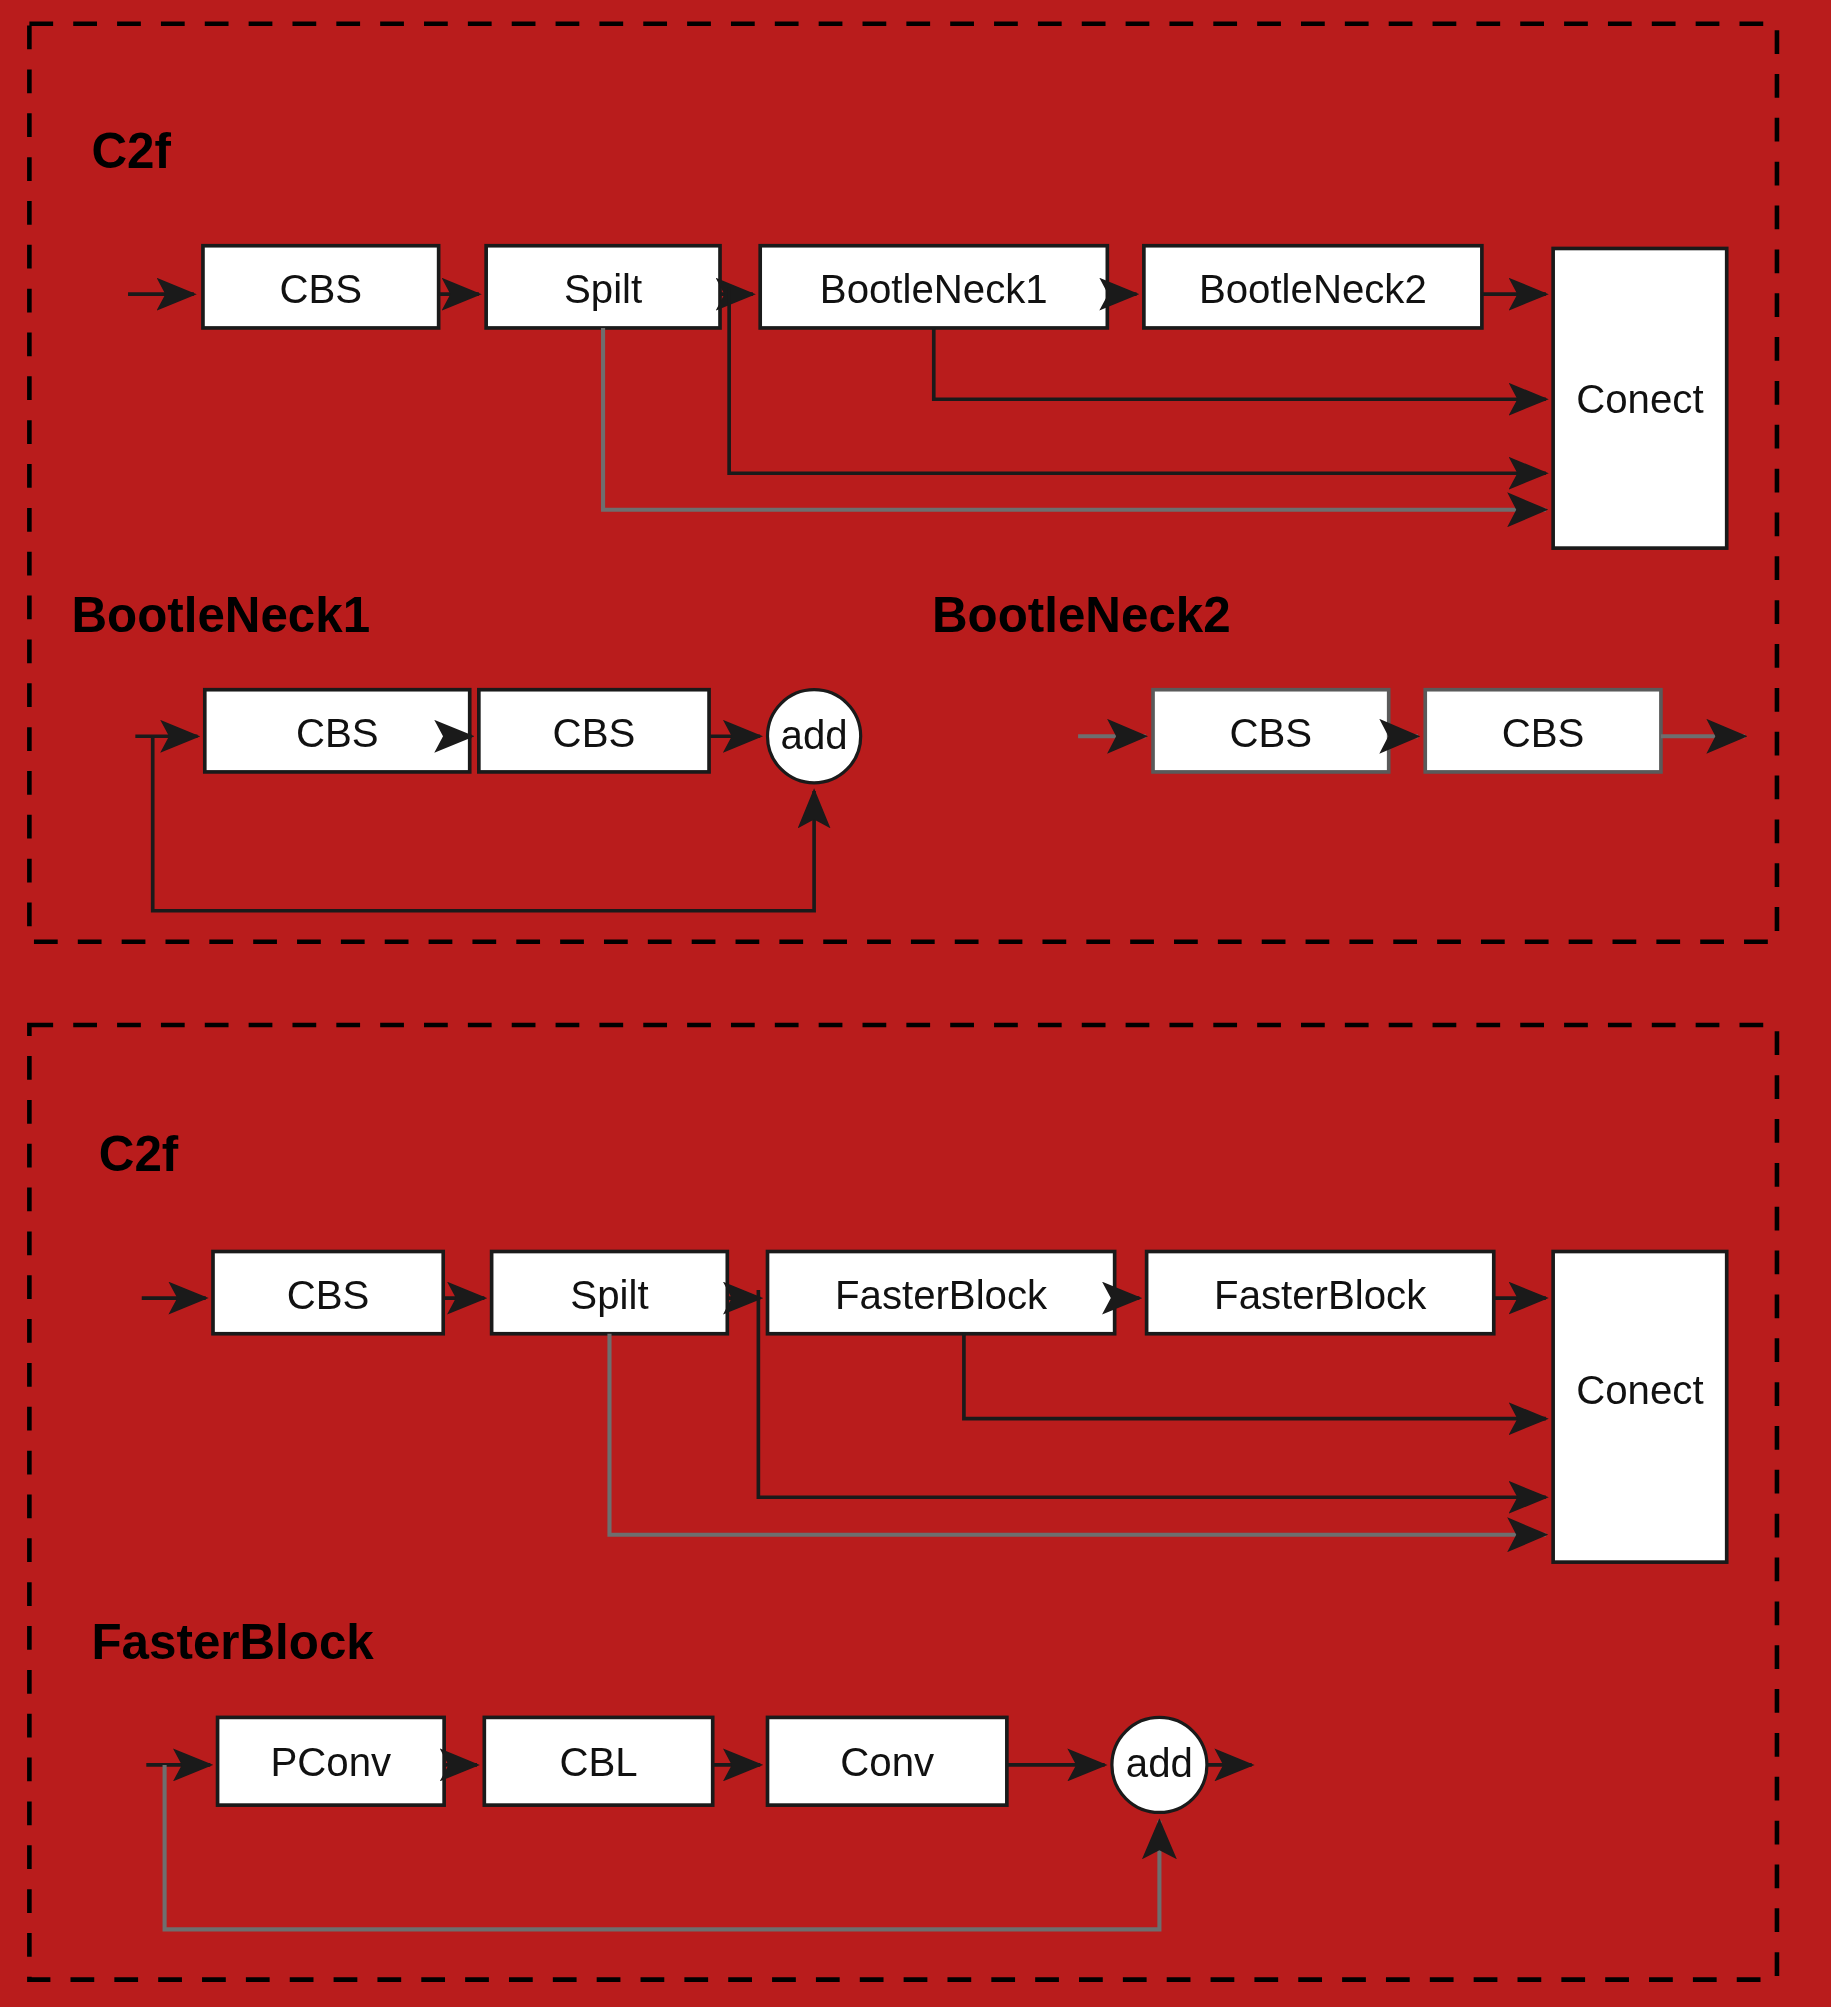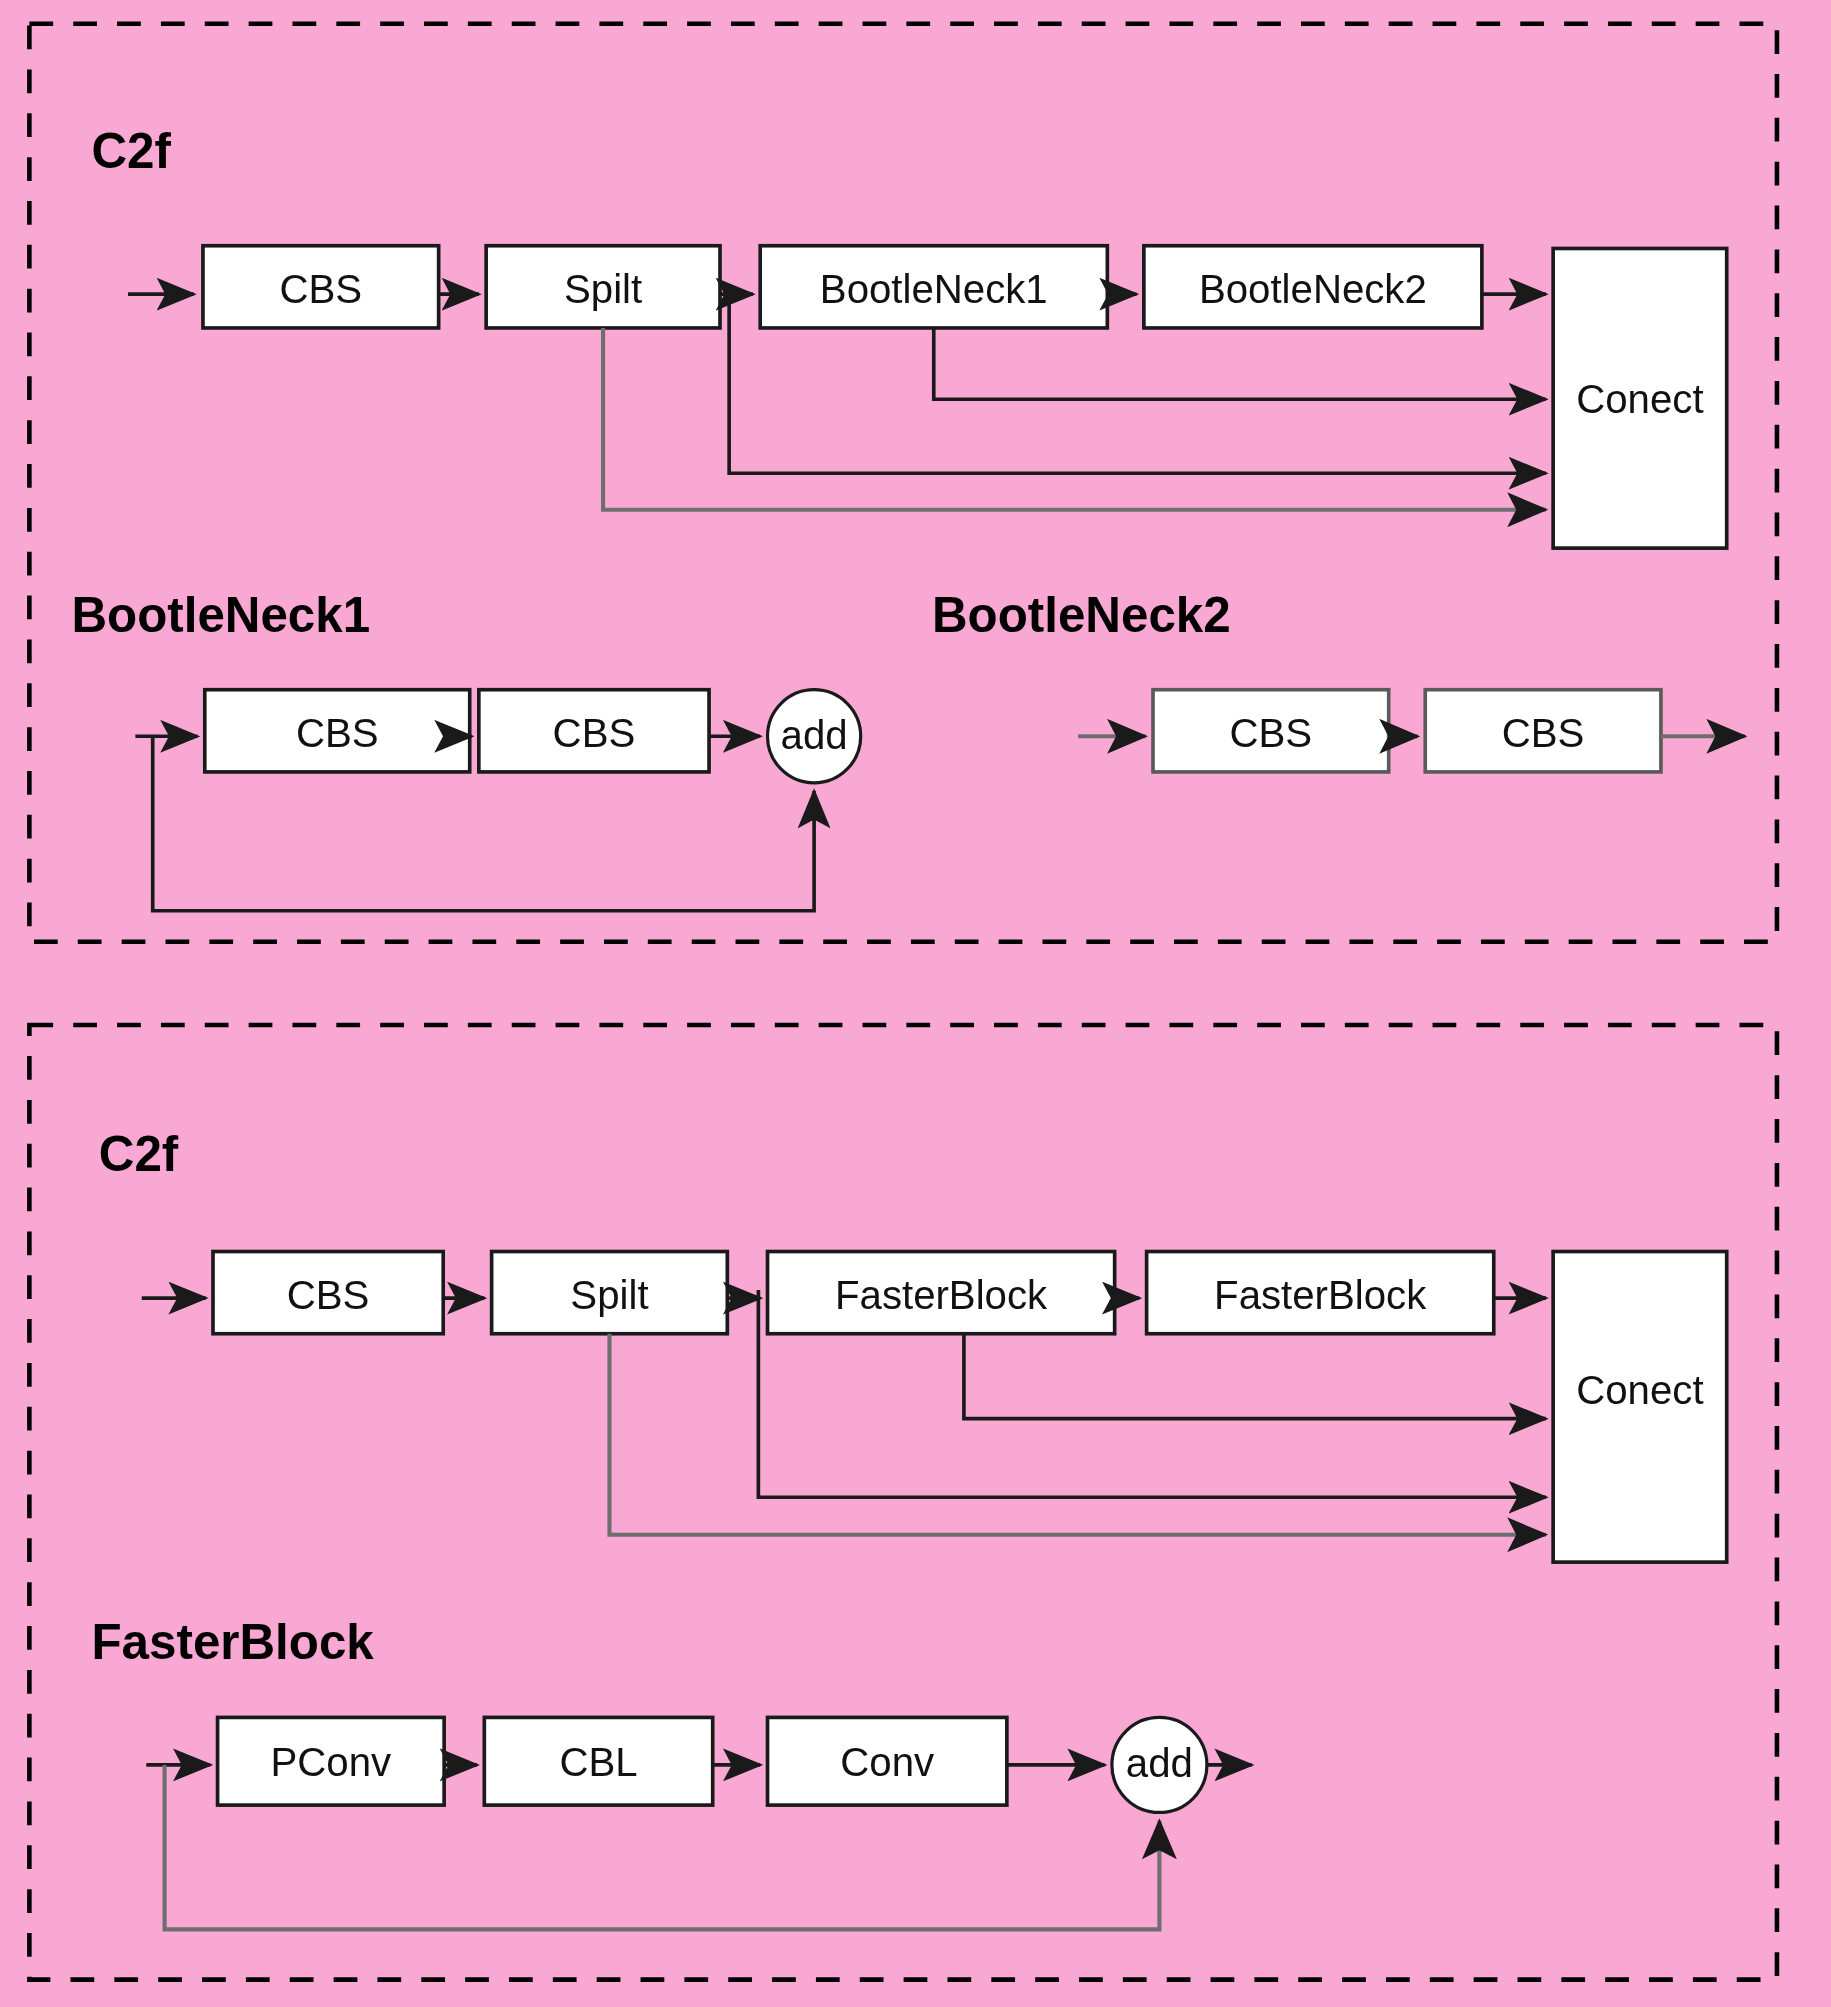--- a/index.html
+++ b/index.html
@@ -4,21 +4,21 @@
 <style>
   html, body {
     margin: 0;
     padding: 0;
     background: #ffffff;
   }
   #root {
     position: relative;
     width: 1831px;
     height: 2007px;
-    background: #f9a8d4;
+    background: #b91c1c;
     font-family: "Liberation Sans", sans-serif;
   }
   svg.diagram {
     position: absolute;
     top: 0;
     left: 0;
     width: 1831px;
     height: 2007px;
   }
   .panel-border {

